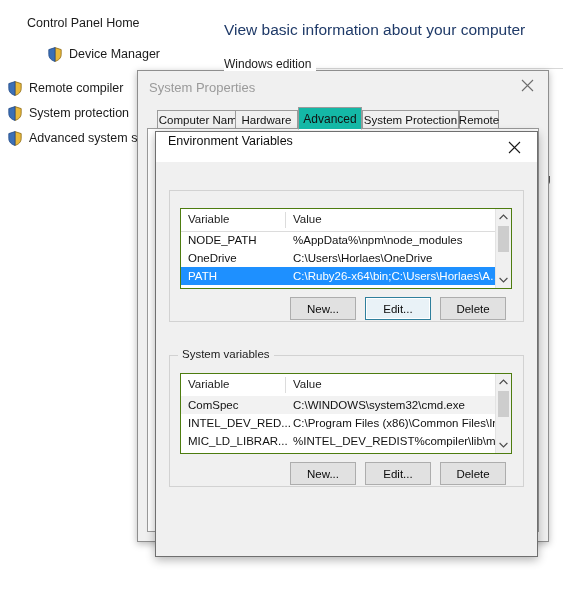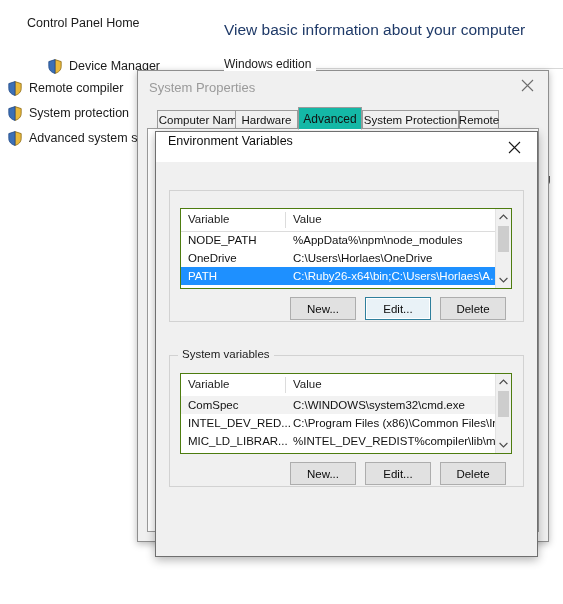--- a/index.html
+++ b/index.html
@@ -184,21 +184,21 @@
   }
 </style>
 </head>
 <body>
 
 <div id="root">
 
   <div class="cp-sidebar">
     <div class="cp-home">Control Panel Home</div>
 
-    <div class="cp-link-row" style="top:56px;padding-left:40px;">
+    <div class="cp-link-row" style="top:44px;padding-left:40px;">
       <span class="shield">
         <svg width="14" height="15" viewBox="0 0 14 15">
           <path d="M7 0.6 L13.2 2.6 V7.4 C13.2 11 10.6 13.4 7 14.4 Z" fill="#e9b83b" stroke="#8a6a16" stroke-width="0.8"></path>
           <path d="M7 0.6 L0.8 2.6 V7.4 C0.8 11 3.4 13.4 7 14.4 Z" fill="#3b6fb6" stroke="#234a86" stroke-width="0.8"></path>
         </svg>
       </span>
       <span class="cp-label">Device Manager</span>
     </div>
 
     <div class="cp-link-row" style="top:78px;">

